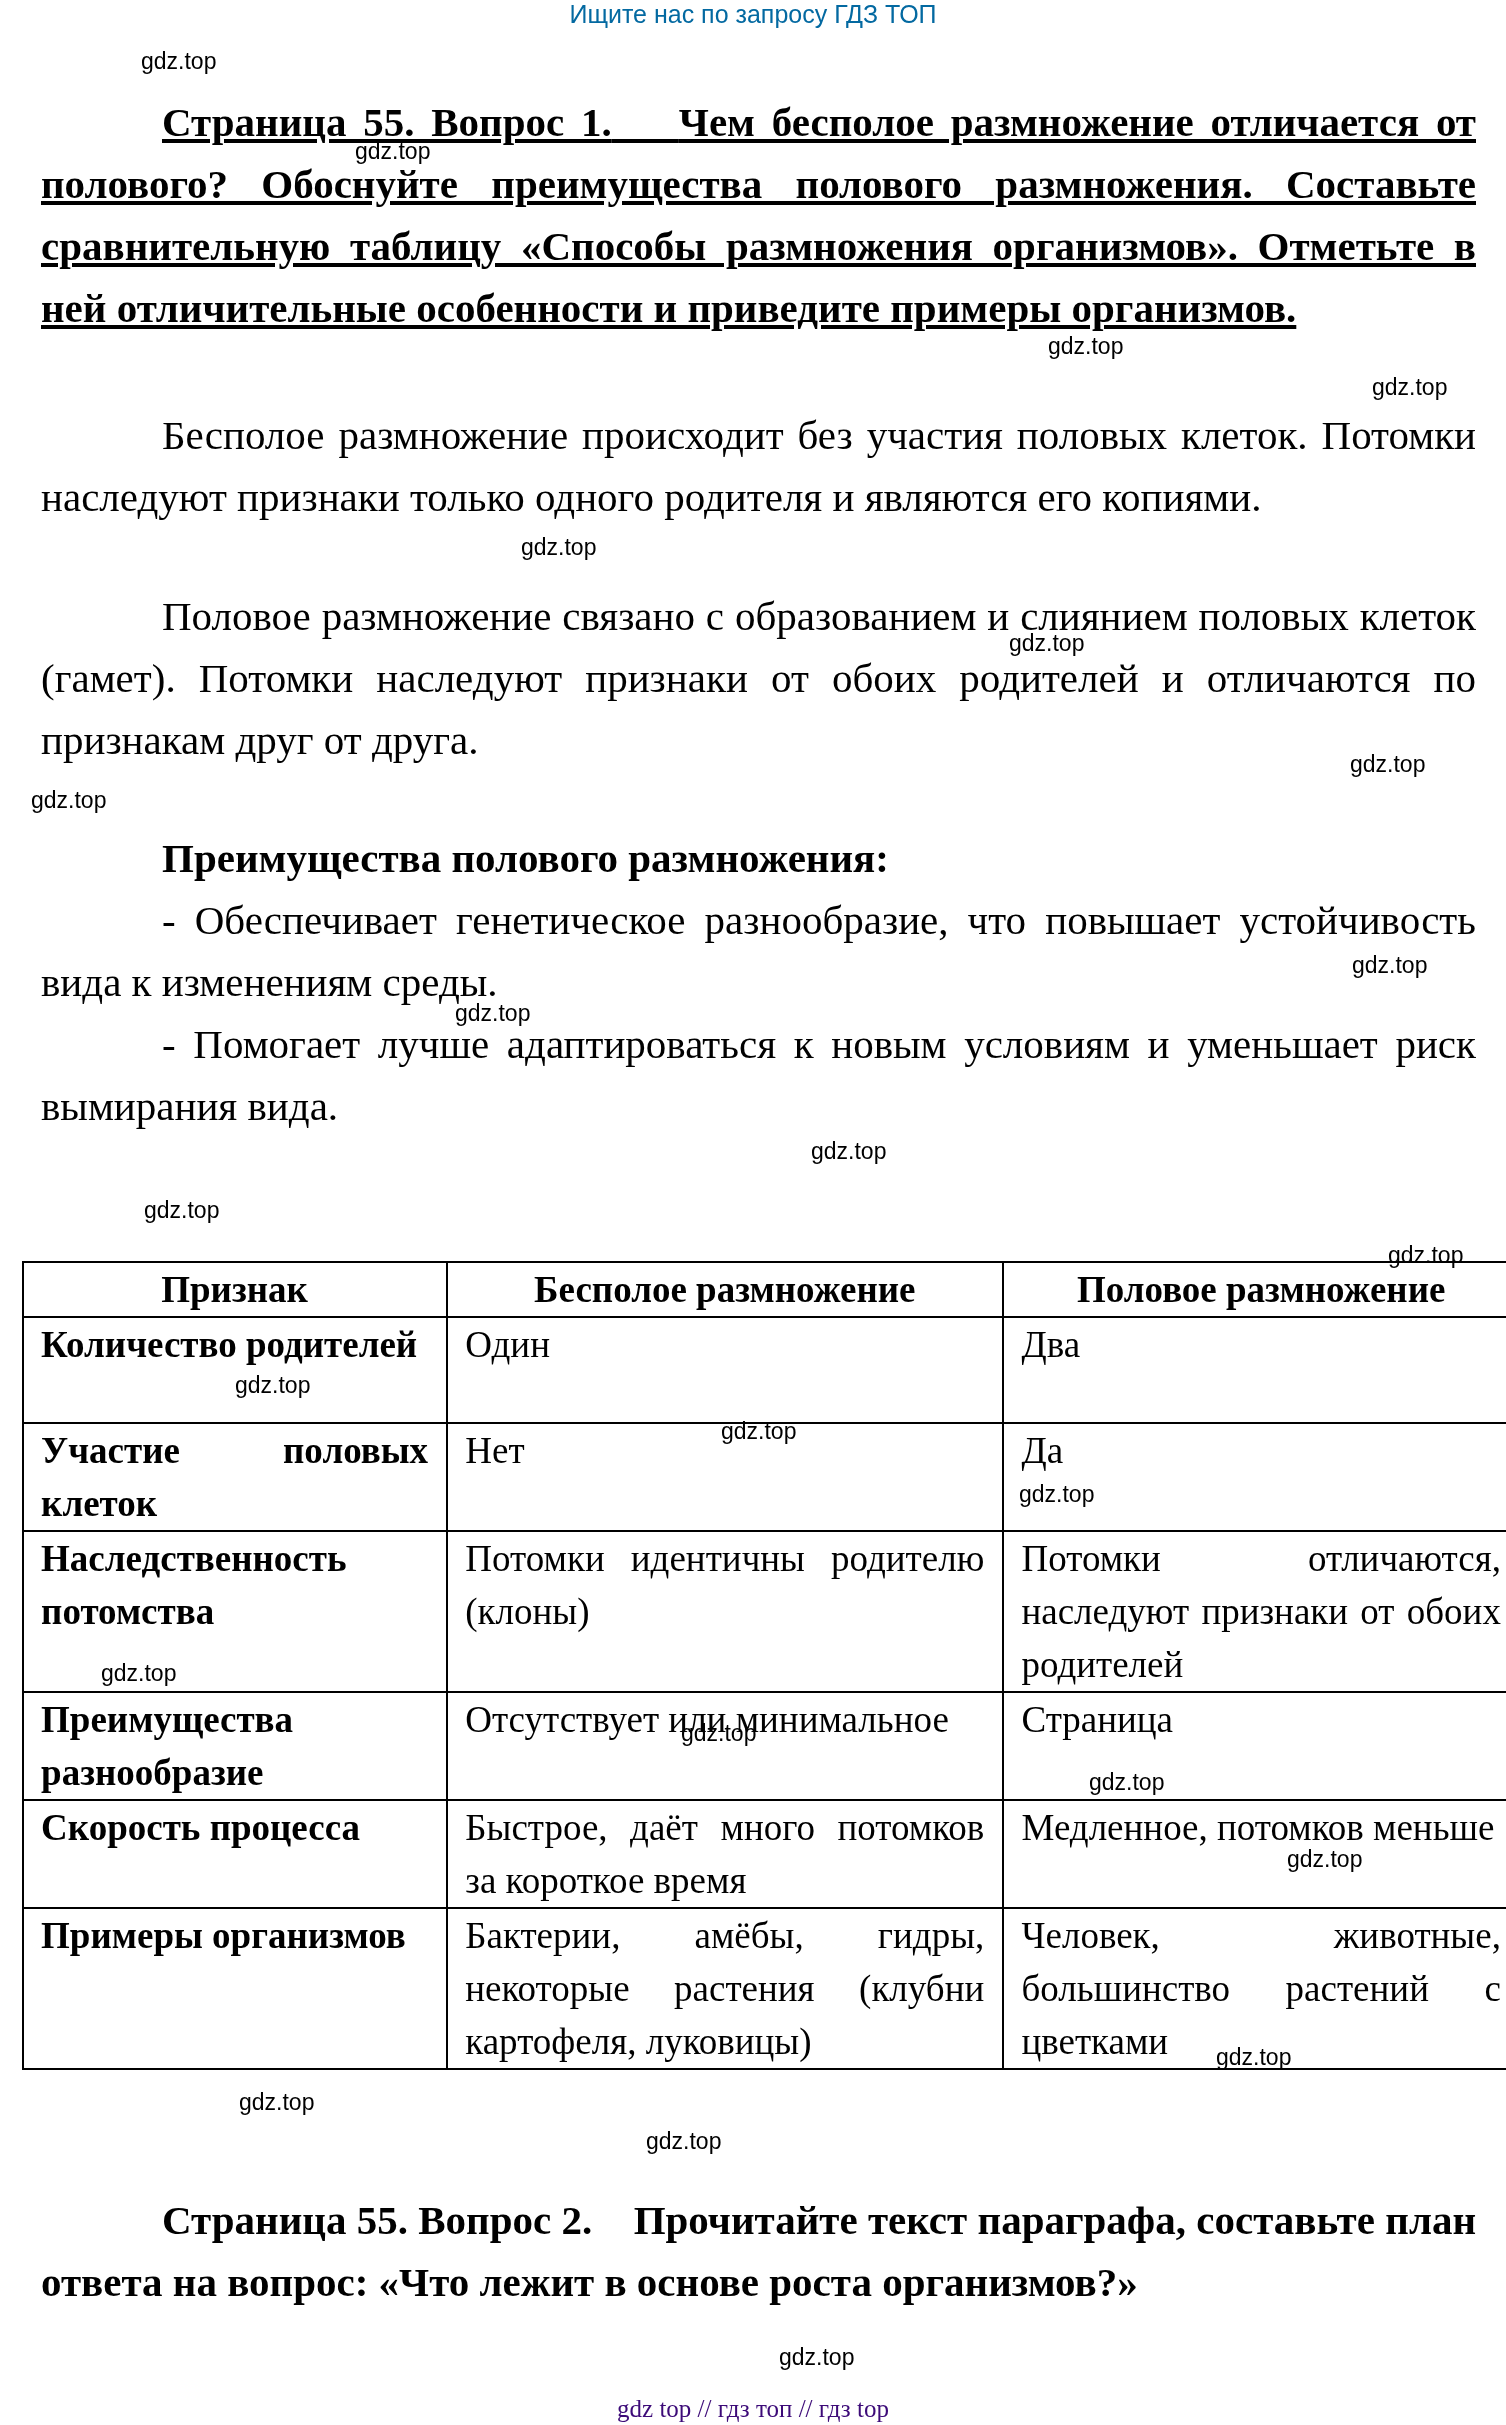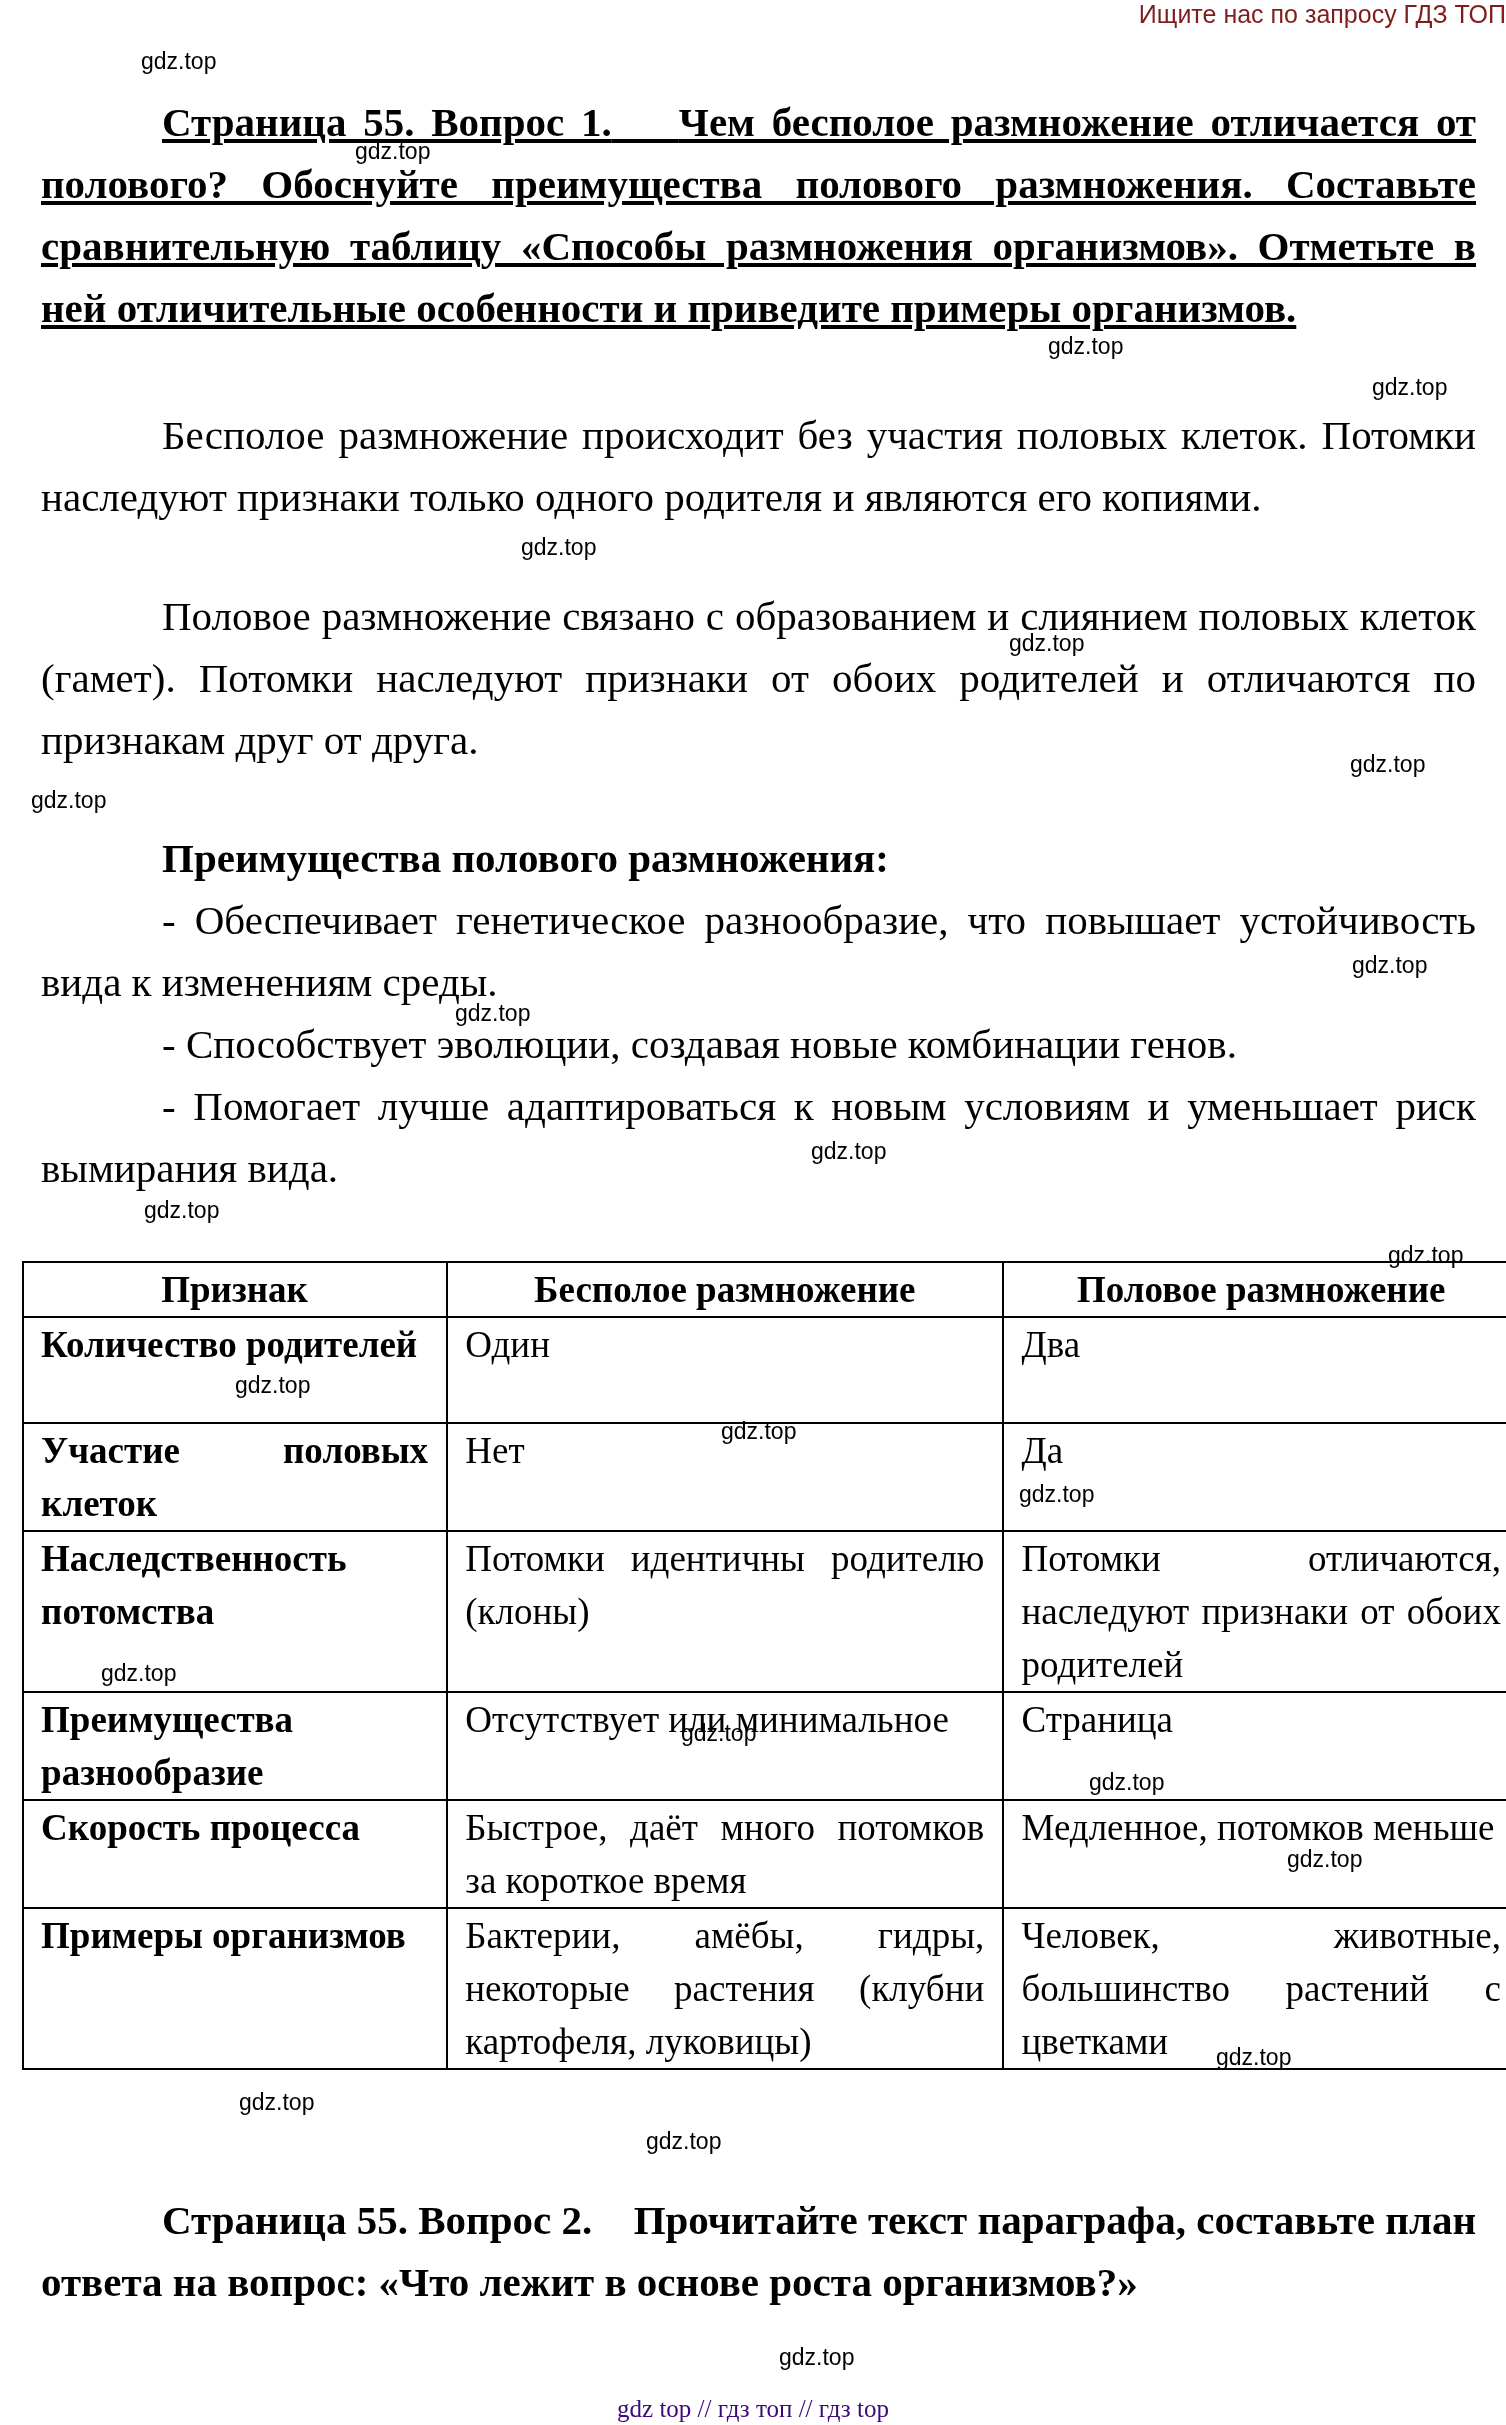--- a/index.html
+++ b/index.html
@@ -1,17 +1,17 @@
 <!DOCTYPE html>
 <html style="font-size:12.8px"><head>
 <meta charset="utf-8">
 <style>
   html, body { margin:0; padding:0; background:#ffffff; }
   body { width:1506px; height:2426px; position:relative; overflow:hidden; font-family:"Liberation Serif", serif; color:#000; }
-  .topbanner { position:absolute; top:0; left:0; width:1506px; height:32px; text-align:right; font-family:"Liberation Sans", sans-serif; font-size:25px; line-height:29px; color:#7f1d1d; }
+  .topbanner { position:absolute; top:0; left:0; width:1506px; height:32px; text-align:center; font-family:"Liberation Sans", sans-serif; font-size:25px; line-height:29px; color:#0369a1; }
   .footer { position:absolute; top:2394px; left:0; width:1506px; text-align:center; font-family:Liberation Serif, serif; font-size:25px; line-height:29px; color:#3c0a78; }
   .wm { position:absolute; font-family:"Liberation Sans", sans-serif; font-size:23px; line-height:24px; color:#000; white-space:nowrap; }
   .block { position:absolute; left:41px; width:1435px; font-size:41px; line-height:62px; text-align:justify; }
   .block p { margin:0; }
   .indent { text-indent:121px; }
   .bold { font-weight:bold; }
   .qhead .label { font-weight:bold; }
   .qhead .q { font-weight:bold; }
   table.cmp { position:absolute; left:21.5px; top:1261px; width:1499px; border-collapse:collapse; font-size:37px; line-height:53px; }
   table.cmp td, table.cmp th { border:2.4px solid #000; vertical-align:top; padding:0 17.6px; text-align:justify; }
@@ -33,21 +33,20 @@
 <div class="block" style="top:404px;">
   <p class="indent">Бесполое размножение происходит без участия половых клеток. Потомки наследуют признаки только одного родителя и являются его копиями.</p>
 </div>
 <div class="block" style="top:585px;">
   <p class="indent">Половое размножение связано с образованием и слиянием половых клеток (гамет). Потомки наследуют признаки от обоих родителей и отличаются по признакам друг от друга.</p>
 </div>
 
 <div class="block" style="top:827px;">
   <p class="indent bold">Преимущества полового размножения:</p>
   <p class="indent">- Обеспечивает генетическое разнообразие, что повышает устойчивость вида к изменениям среды.</p>
-  <p class="indent">- Способствует эволюции, создавая новые комбинации генов.</p>
   <p class="indent">- Помогает лучше адаптироваться к новым условиям и уменьшает риск вымирания вида.</p>
 </div>
 
 <table class="cmp">
   <tbody>
       <tr>
     <th>Признак</th>
     <th>Бесполое размножение</th>
     <th>Половое размножение</th>
   </tr>

